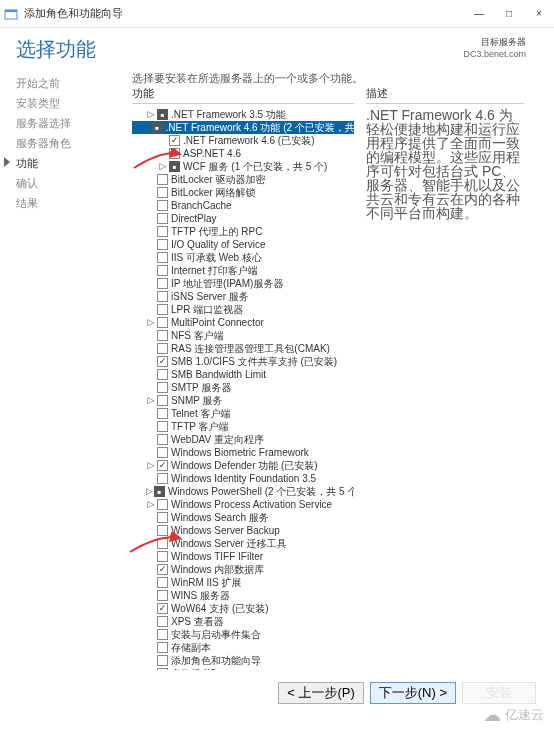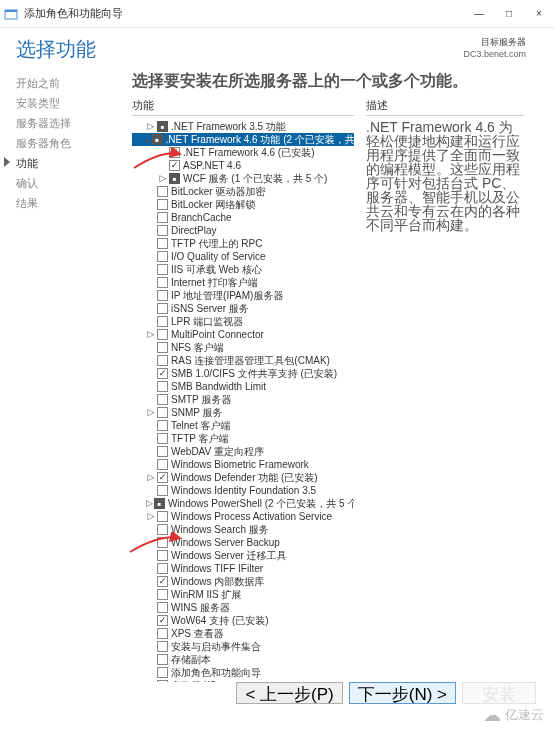--- a/index.html
+++ b/index.html
@@ -15,21 +15,21 @@
 .target { text-align: right; font-size: 9px; color: #666; }
 .target .lbl { color: #444; }
 
 .mainrow { display: flex; height: 612px; }
 .sidebar { width: 120px; padding: 6px 0 0 16px; font-size: 11px; line-height: 20px; }
 .sidebar div { color: #888; cursor: default; }
 .sidebar .active { color: #333; font-weight: 500; position: relative; }
 .sidebar .active::before { content:""; position:absolute; left:-12px; top:4px; width:0; height:0; border-top:5px solid transparent; border-bottom:5px solid transparent; border-left:6px solid #666; }
 
 .content { flex: 1; padding: 4px 12px 0 12px; font-size: 11px; }
-.instruction { color: #555; margin-bottom: 6px; font-size: 16px; font-weight: bold; }
+.instruction { color: #555; font-size: 11px; }
 .cols { display: flex; gap: 12px; }
 .col-left { width: 222px; }
 .col-right { width: 158px; }
 .col-head { font-size: 11px; color: #333; margin-bottom: 2px; }
 .divider { height: 1px; background: #ccc; margin-bottom: 4px; }
 
 .tree { height: 562px; overflow-y: auto; border: none; font-size: 10px; line-height: 13px; }
 .node { display: flex; align-items: center; white-space: nowrap; padding: 0; }
 .toggle { width: 10px; height: 10px; display: inline-flex; align-items: center; justify-content: center; color: #555; font-size: 9px; margin-right: 1px; }
 .chk { width: 11px; height: 11px; border: 1px solid #888; margin-right: 3px; display: inline-flex; align-items: center; justify-content: center; font-size: 9px; line-height: 1; background: #fff; flex-shrink: 0; }
@@ -38,21 +38,21 @@
 .chk.partial::after { content: "■"; color: #fff; font-size: 6px; }
 .node .label { color: #333; }
 .node.selected { background: #0a64a4; color: #fff; }
 .node.selected .label { color: #fff; }
 .ind1 { padding-left: 14px; }
 .ind2 { padding-left: 26px; }
 
 .desc { font-size: 14px; color: #555; line-height: 14px; }
 
 .footer { position: absolute; bottom: 26px; right: 18px; display: flex; gap: 6px; }
-.btn { min-width: 74px; height: 22px; font-size: 17px; border: 1px solid #adadad; background: #efefef; padding: 0 8px; }
+.btn { min-width: 74px; height: 22px; font-size: 13px; border: 1px solid #adadad; background: #efefef; padding: 0 8px; }
 .btn.primary { border-color: #5b9bd5; background: #e5f1fb; }
 
 .arrow { position: absolute; pointer-events: none; }
 .arrow svg { display: block; }
 
 .watermark { position: absolute; right: 10px; bottom: 4px; font-size: 13px; color: #bbb; display: flex; align-items: center; gap: 4px; }
 .watermark .cloud { font-size: 18px; }
 </style>
 </head>
 <body>

